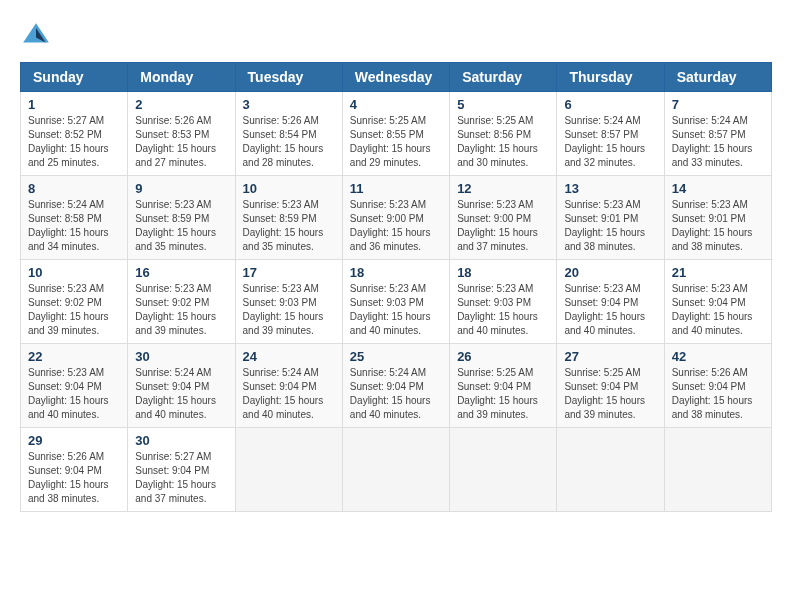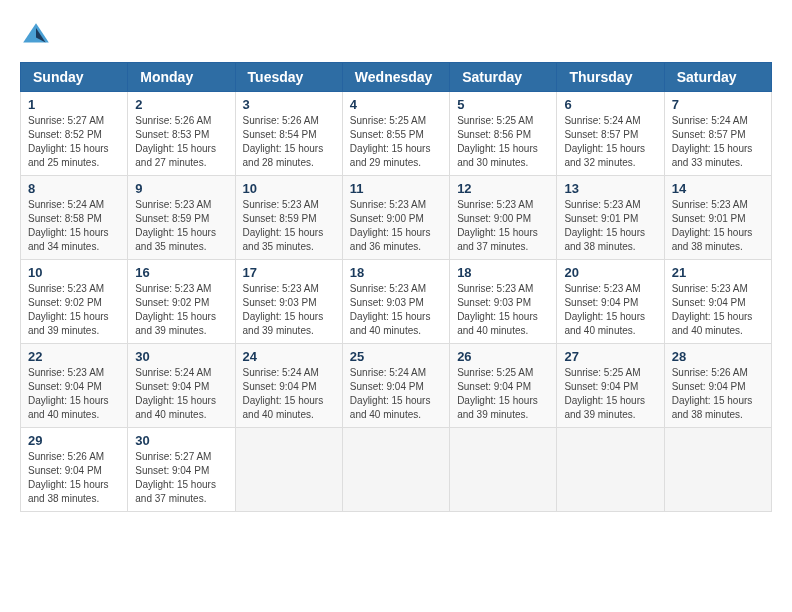--- a/index.html
+++ b/index.html
@@ -231,21 +231,21 @@
         </td>
         <td>
           <span class="day-num">26</span>
           <div class="day-info">Sunrise: 5:25 AM<br>Sunset: 9:04 PM<br>Daylight: 15 hours and 39 minutes.</div>
         </td>
         <td>
           <span class="day-num">27</span>
           <div class="day-info">Sunrise: 5:25 AM<br>Sunset: 9:04 PM<br>Daylight: 15 hours and 39 minutes.</div>
         </td>
         <td>
-          <span class="day-num">28</span>
+          <span class="day-num">42</span>
           <div class="day-info">Sunrise: 5:26 AM<br>Sunset: 9:04 PM<br>Daylight: 15 hours and 38 minutes.</div>
         </td>
       </tr>
       <tr>
         <td>
           <span class="day-num">29</span>
           <div class="day-info">Sunrise: 5:26 AM<br>Sunset: 9:04 PM<br>Daylight: 15 hours and 38 minutes.</div>
         </td>
         <td>
           <span class="day-num">30</span>

